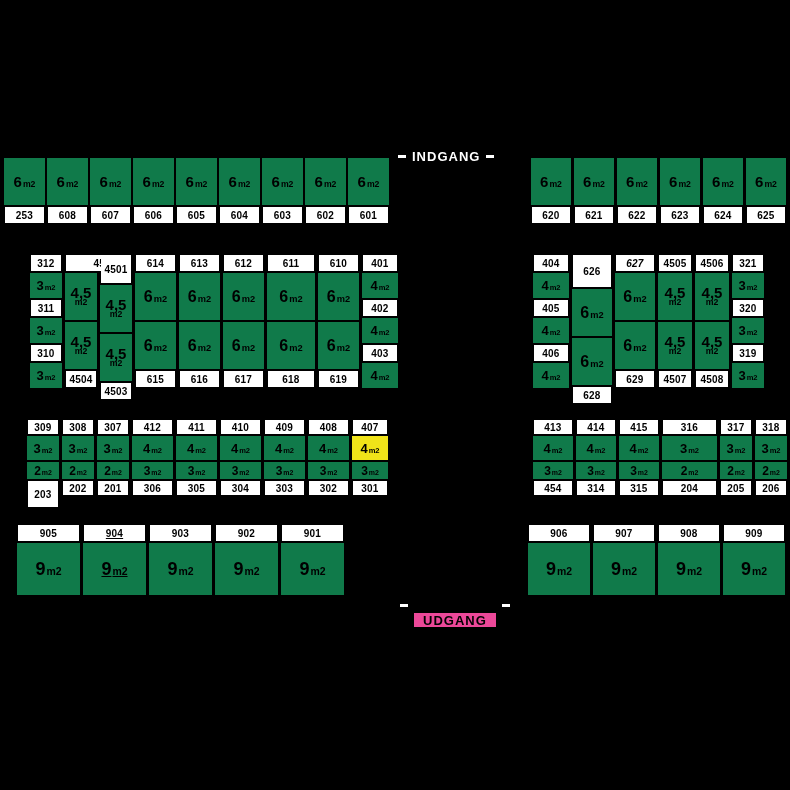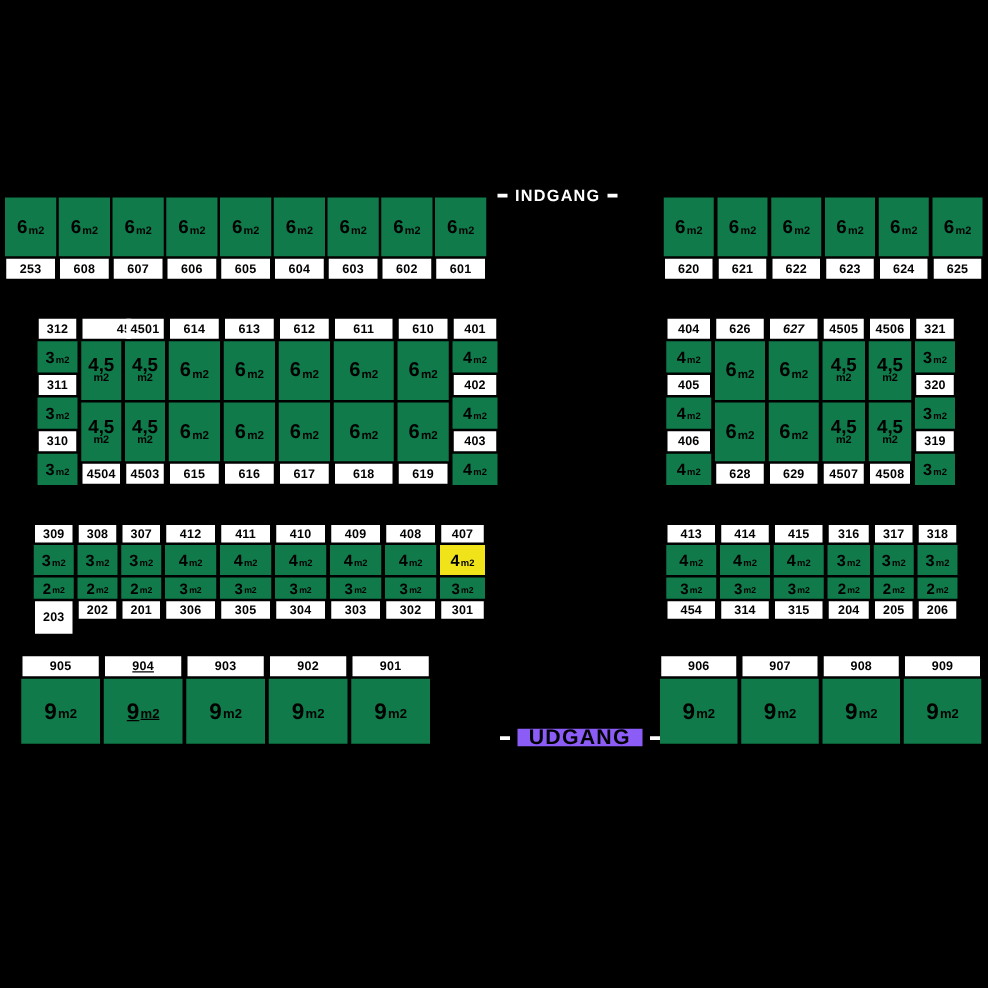--- a/index.html
+++ b/index.html
@@ -23,23 +23,24 @@
   .booth.hl{background:var(--yellow,#f0e319);}
   .booth .un{font-size:58%;position:relative;top:2px;margin-left:1px;}
   .booth.two{flex-direction:column;line-height:0.8;}
   .booth.two .un{top:0;margin-left:0;}
   .doorlabel{position:absolute;display:flex;align-items:center;gap:6px;}
   .tick{width:8px;height:3px;background:#fff;}
   .ent-text{
     color:#fff;font-weight:bold;font-size:13px;letter-spacing:1px;
   }
   .exit-strip{
-    background:#8b5cf6;color:#000;font-weight:bold;font-size:17px;
+    background:#ec4899;color:#000;font-weight:bold;font-size:13px;
     letter-spacing:1px;height:14px;display:flex;align-items:center;
     padding:0 9px;
+    margin-top:30px;
   }
 </style>
 </head>
 <body style="background: rgb(0, 0, 0); --green: #107a4a; --yellow: #f0e319;">
 
 <div id="map-root">
     <div class="group" style="left: 4px; top: 158px; gap: 2px;">
       <div class="col" style="width: 41px;">
         <div class="booth" style="height: 47px; font-size: 15px;">
           <span class="sz">6</span>
@@ -172,21 +173,21 @@
           <span class="sz">4,5</span>
           <span class="un">m2</span>
         </div>
         <div class="booth two" style="height: 47px; font-size: 15px;">
           <span class="sz">4,5</span>
           <span class="un">m2</span>
         </div>
         <div class="num" style="height: 16px;">4504</div>
       </div>
       <div class="col" style="width: 32px;">
-        <div class="num" style="height: 16px;">4501</div>
+        <div class="num" style="height: 28px;">4501</div>
         <div class="booth two" style="height: 47px; font-size: 15px;">
           <span class="sz">4,5</span>
           <span class="un">m2</span>
         </div>
         <div class="booth two" style="height: 47px; font-size: 15px;">
           <span class="sz">4,5</span>
           <span class="un">m2</span>
         </div>
         <div class="num" style="height: 16px;">4503</div>
       </div>
@@ -280,21 +281,21 @@
           <span class="sz">4</span>
           <span class="un">m2</span>
         </div>
         <div class="num" style="height: 16px;">406</div>
         <div class="booth" style="height: 25px; font-size: 13px;">
           <span class="sz">4</span>
           <span class="un">m2</span>
         </div>
       </div>
       <div class="col" style="width: 40px;">
-        <div class="num" style="height: 16px;">626</div>
+        <div class="num" style="height: 32px;">626</div>
         <div class="booth" style="height: 47px; font-size: 16px;">
           <span class="sz">6</span>
           <span class="un">m2</span>
         </div>
         <div class="booth" style="height: 47px; font-size: 16px;">
           <span class="sz">6</span>
           <span class="un">m2</span>
         </div>
         <div class="num" style="height: 16px;">628</div>
       </div>
@@ -492,21 +493,21 @@
         <div class="booth" style="height: 24px; font-size: 13px;">
           <span class="sz">4</span>
           <span class="un">m2</span>
         </div>
         <div class="booth" style="height: 17px; font-size: 12px;">
           <span class="sz">3</span>
           <span class="un">m2</span>
         </div>
         <div class="num" style="height: 14px;">315</div>
       </div>
-      <div class="col" style="width: 34px;">
+      <div class="col" style="width: 55px;">
         <div class="num" style="height: 14px;">316</div>
         <div class="booth" style="height: 24px; font-size: 13px;">
           <span class="sz">3</span>
           <span class="un">m2</span>
         </div>
         <div class="booth" style="height: 17px; font-size: 12px;">
           <span class="sz">2</span>
           <span class="un">m2</span>
         </div>
         <div class="num" style="height: 14px;">204</div>

